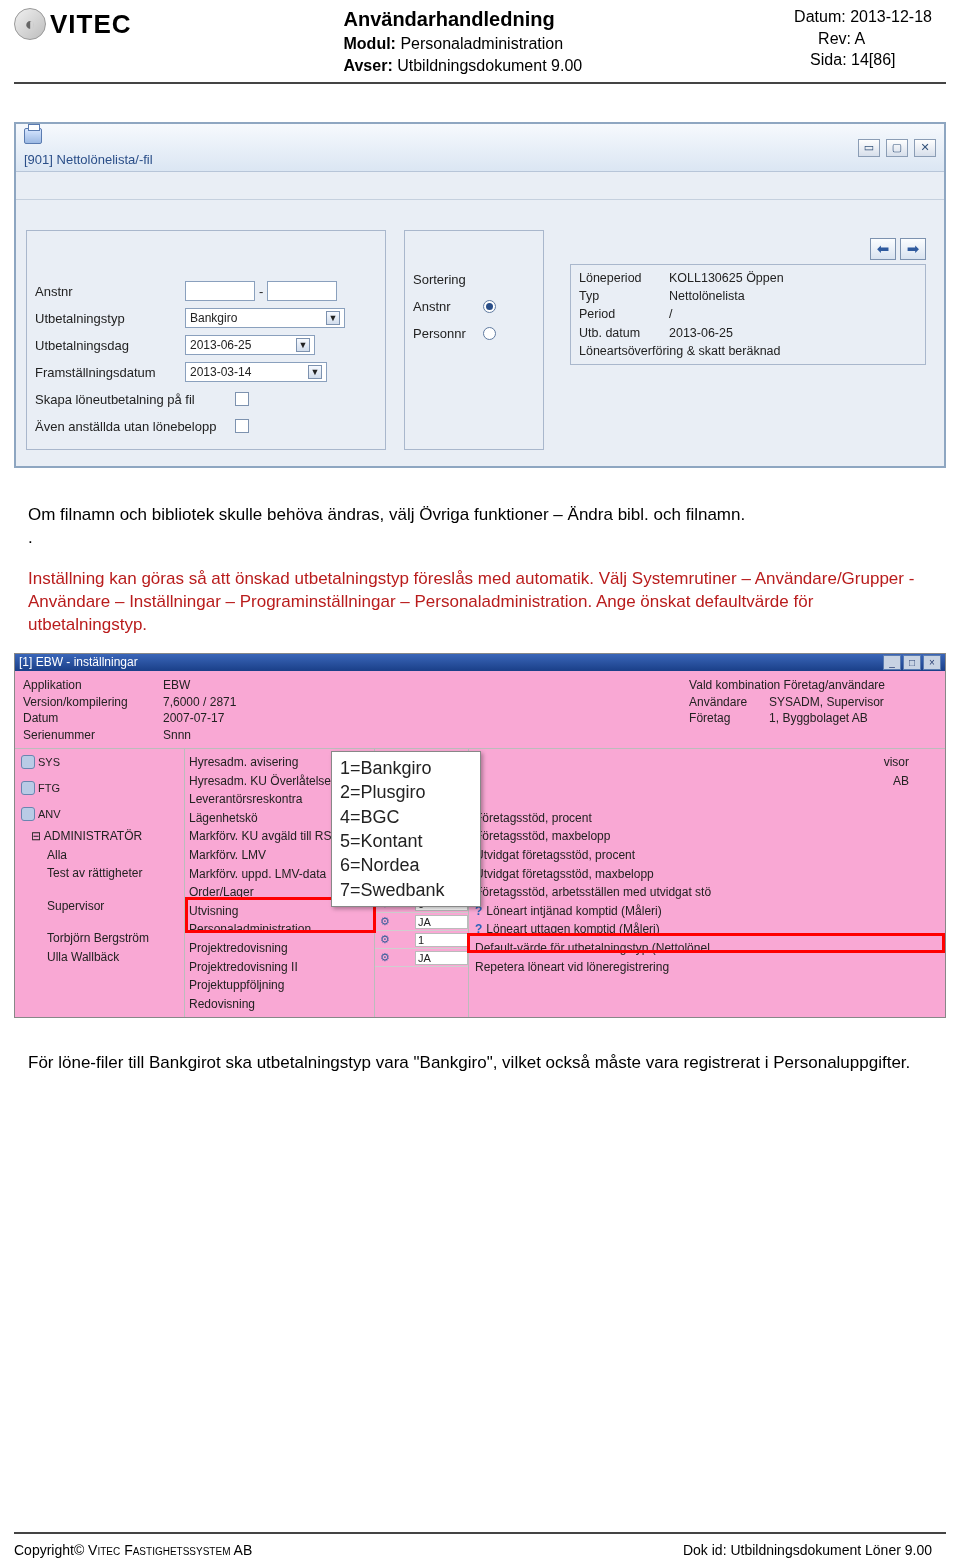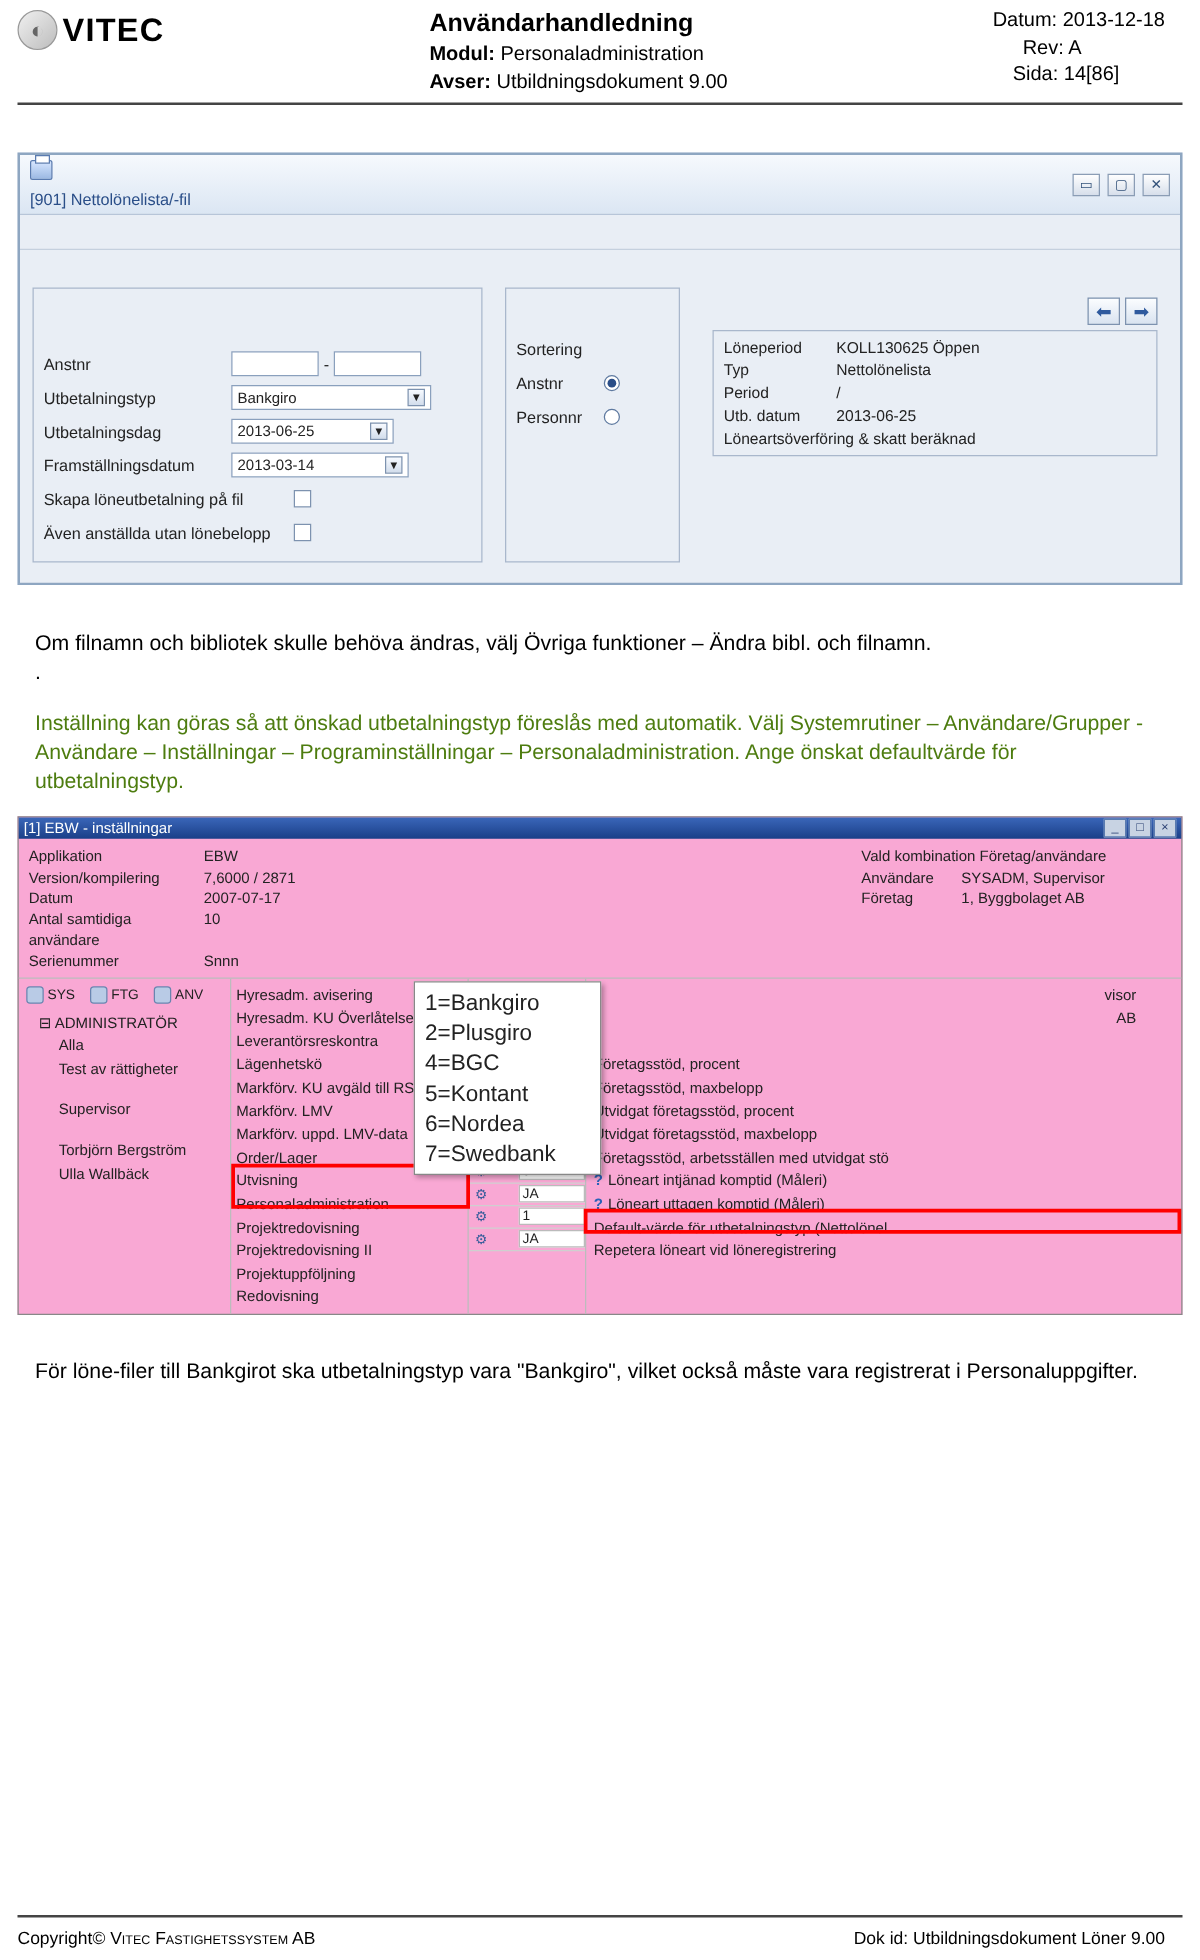--- a/index.html
+++ b/index.html
@@ -45,35 +45,35 @@
 
   .col3 { flex:1; padding:8px 8px 8px 8px; }
   .arrowbtns { display:flex; justify-content:flex-end; gap:4px; margin-bottom:4px; }
   .arrowbtn { width:26px; height:22px; border:1px solid #7d92af; background:linear-gradient(#fbfdff,#d9e3f0); display:flex; align-items:center; justify-content:center; font-size:15px; color:#2f5a9e; }
   .infobox { border:1px solid #a9b7cc; background:#e9eef5; padding:4px 8px; font-size:12.5px; line-height:1.45; }
   .infobox .irow { display:flex; }
   .infobox .ilab { width:90px; }
 
   
   .para { margin: 36px 28px 0 28px; font-family: Arial; font-size: 17px; line-height:1.35; }
-  .para.blue { color:#4d7c0f; margin-top:18px; }
+  .para.blue { color:#b91c1c; margin-top:18px; }
 
   
   .shot2 { margin: 16px 14px 0 14px; border:1px solid #888; background:#f9a8d4; font-family: Tahoma, Arial; font-size:12px; color:#222; position:relative; }
   .shot2 .titlebar2 { display:flex; align-items:center; justify-content:space-between; background:linear-gradient(#3a66b9,#1a3f88); color:#fff; padding:1px 4px; font-size:12px; }
   .tb2-btn { width:18px; height:15px; background:#c8d3e3; border:1px solid #5a7bb0; display:flex; align-items:center; justify-content:center; font-size:10px; color:#2b4073; margin-left:2px;}
   .tb2-btns { display:flex; }
 
   .shot2-top { display:flex; justify-content:space-between; padding:6px 60px 4px 8px; border-bottom:1px solid #bcbcbc; }
   .tcol .trow { display:flex; font-size:12px; line-height:1.4; }
   .tcol .tlab { width:140px; }
 
   .shot2-mid { display:flex; position:relative; }
   .navcol { flex:0 0 170px; border-right:1px solid #bcbcbc; padding:4px 2px; }
-  .navbtns { display:flex; gap:12px; padding:2px 4px 6px 4px; }
+  .navbtns { display:flex; gap:12px; padding:2px 4px 6px 4px;flex-direction:column; }
   .navbtn { display:flex; align-items:center; gap:3px; font-size:11px; }
   .navicon { width:14px; height:14px; background:#b9cbe6; border:1px solid #6a85b0; border-radius:3px; }
   .tree { font-size:12px; line-height:1.55; padding-left:8px; }
   .tree .lvl1 { padding-left:6px; }
   .tree .lvl2 { padding-left:22px; }
 
   .listcol { flex:0 0 190px; border-right:1px solid #bcbcbc; padding:4px 4px; font-size:12px; line-height:1.55; position:relative; }
   .listcol .redbox { position:absolute; left:0; right:-2px; border:3px solid #ff0000; height:36px; top:148px; }
 
   .valcol { flex:0 0 94px; border-right:1px solid #bcbcbc; padding-top:92px; }
@@ -233,24 +233,20 @@
           <span class="tlab">Applikation</span>
           <span>EBW</span>
         </div>
       <div class="trow">
           <span class="tlab">Version/kompilering</span>
           <span>7,6000 / 2871</span>
         </div>
       <div class="trow">
           <span class="tlab">Datum</span>
           <span>2007-07-17</span>
-        </div>
-      <div class="trow">
-          <span class="tlab">Antal samtidiga användare</span>
-          <span>10</span>
         </div>
       <div class="trow">
           <span class="tlab">Serienummer</span>
           <span>Snnn</span>
         </div>
     </div>
     <div class="tcol">
       <div class="trow">
           <span>Vald kombination Företag/användare</span>
         </div>

